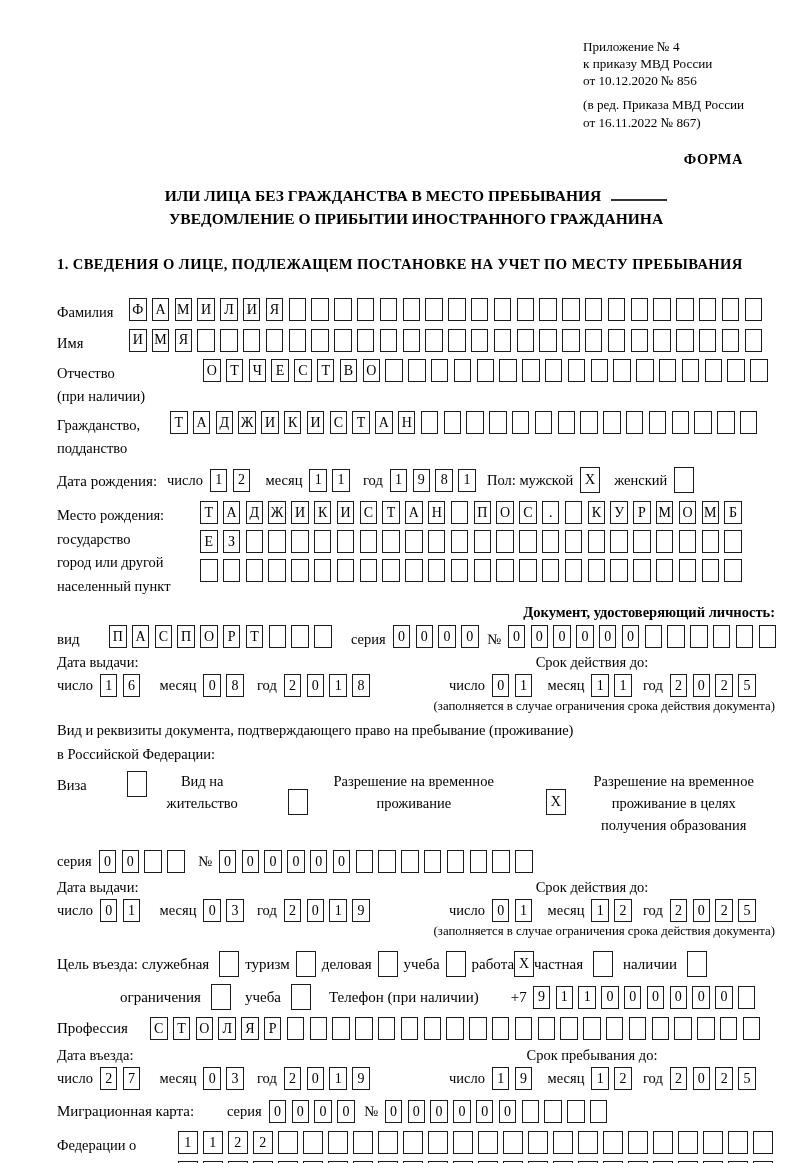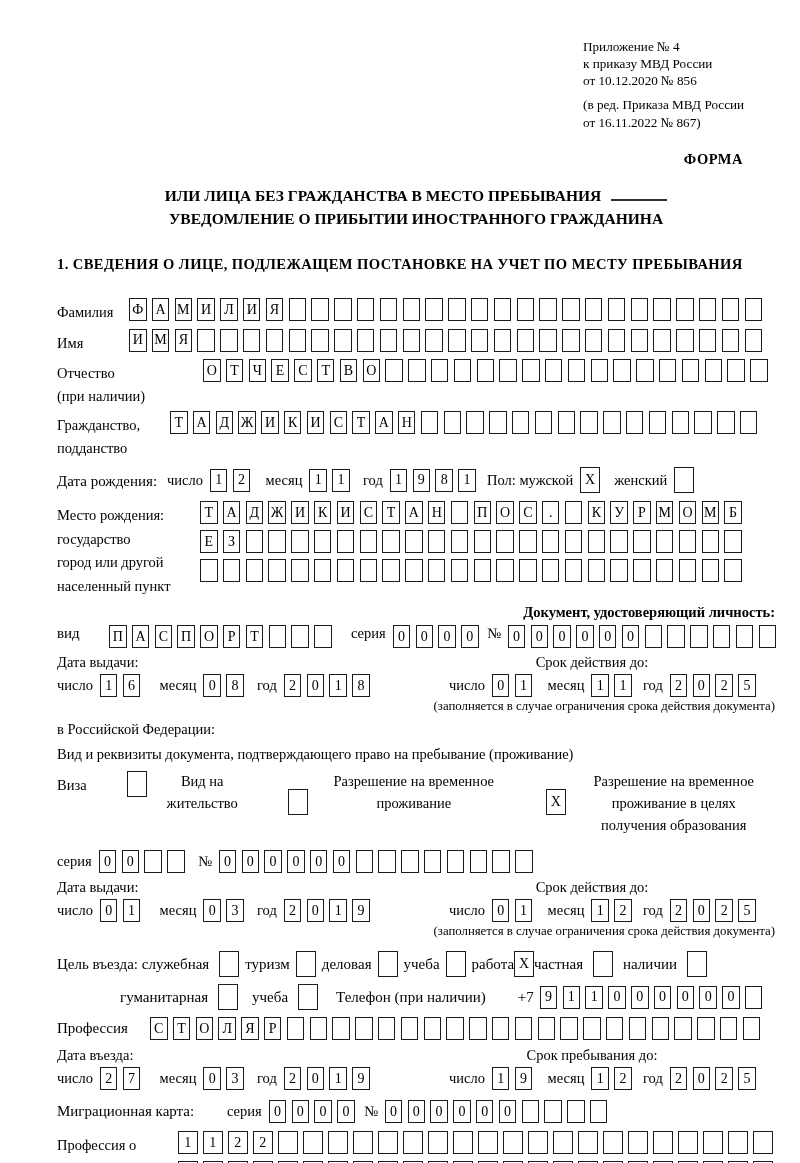--- a/index.html
+++ b/index.html
@@ -321,21 +321,21 @@
           <span class="box"></span>
           <span class="box"></span>
           <span class="box"></span>
           <span class="box"></span>
         </span>
     </span>
   </div>
 
   <div class="center-heading">Документ, удостоверяющий личность:</div>
 
-  <div class="frow" style="margin-top:4px; align-items:flex-start">
+  <div class="frow" style="margin-top:4px; align-items:flex-end">
     <span class="ilabel" style="width:52px; padding-top:0">вид</span>
     <span class="cells">
         <span class="box">П</span>
         <span class="box">А</span>
         <span class="box">С</span>
         <span class="box">П</span>
         <span class="box">О</span>
         <span class="box">Р</span>
         <span class="box">Т</span>
         <span class="box"></span>
@@ -406,22 +406,22 @@
       <span class="cells">
           <span class="box">2</span>
           <span class="box">0</span>
           <span class="box">2</span>
           <span class="box">5</span>
         </span>
     </span>
   </div>
   <div class="note">(заполняется в случае ограничения срока действия документа)</div>
 
+  <div class="plain" style="margin-top:8px">Вид и реквизиты документа, подтверждающего право на пребывание (проживание)</div>
   <div class="plain" style="margin-top:7px">в Российской Федерации:</div>
-  <div class="plain" style="margin-top:8px">Вид и реквизиты документа, подтверждающего право на пребывание (проживание)</div>
 
   <div class="permit-row">
     <span class="permit-opt">
       <span class="permit-text">Виза</span>
       <span class="box cb" style="margin-left:4px"></span>
     </span>
     <span class="permit-opt" style="margin-left:20px">
       <span class="permit-text">Вид на жительство</span>
       <span class="box cb" style="margin-left:14px"></span>
     </span>
@@ -530,21 +530,21 @@
     <span class="ilabel">частная</span>
     <span class="gap10"></span>
     <span class="box cb"></span>
     <span class="gap10"></span>
     <span class="ilabel">наличии</span>
     <span class="gap10"></span>
     <span class="box cb"></span>
   </div>
 
   <div class="purpose-row" style="margin-top:7px; padding-left:63px">
-    <span class="ilabel">гуманитарная</span>
+    <span class="ilabel">ограничения</span>
     <span class="gap10"></span>
     <span class="box cb"></span>
     <span class="gap14"></span>
     <span class="ilabel">учеба</span>
     <span class="gap10"></span>
     <span class="box cb"></span>
     <span class="gap18"></span>
     <span class="ilabel">Телефон (при наличии)</span>
     <span class="gap18"></span>
     <span class="gap14"></span>
@@ -662,21 +662,21 @@
         <span class="box">0</span>
         <span class="box"></span>
         <span class="box"></span>
         <span class="box"></span>
         <span class="box"></span>
       </span>
   </div>
 
   <div class="frow" style="margin-top:8px">
     <span class="flabel w121" style="line-height:1.6">
-      <span>Профессия о</span><br>
+      <span>Федерации о</span><br>
       <span>законных</span><br>
       <br>
       <br>
       <br>
       
     </span>
     <span>
       <span class="cells" style="margin-bottom:7px">
           <span class="box rep">1</span>
           <span class="box rep">1</span>

